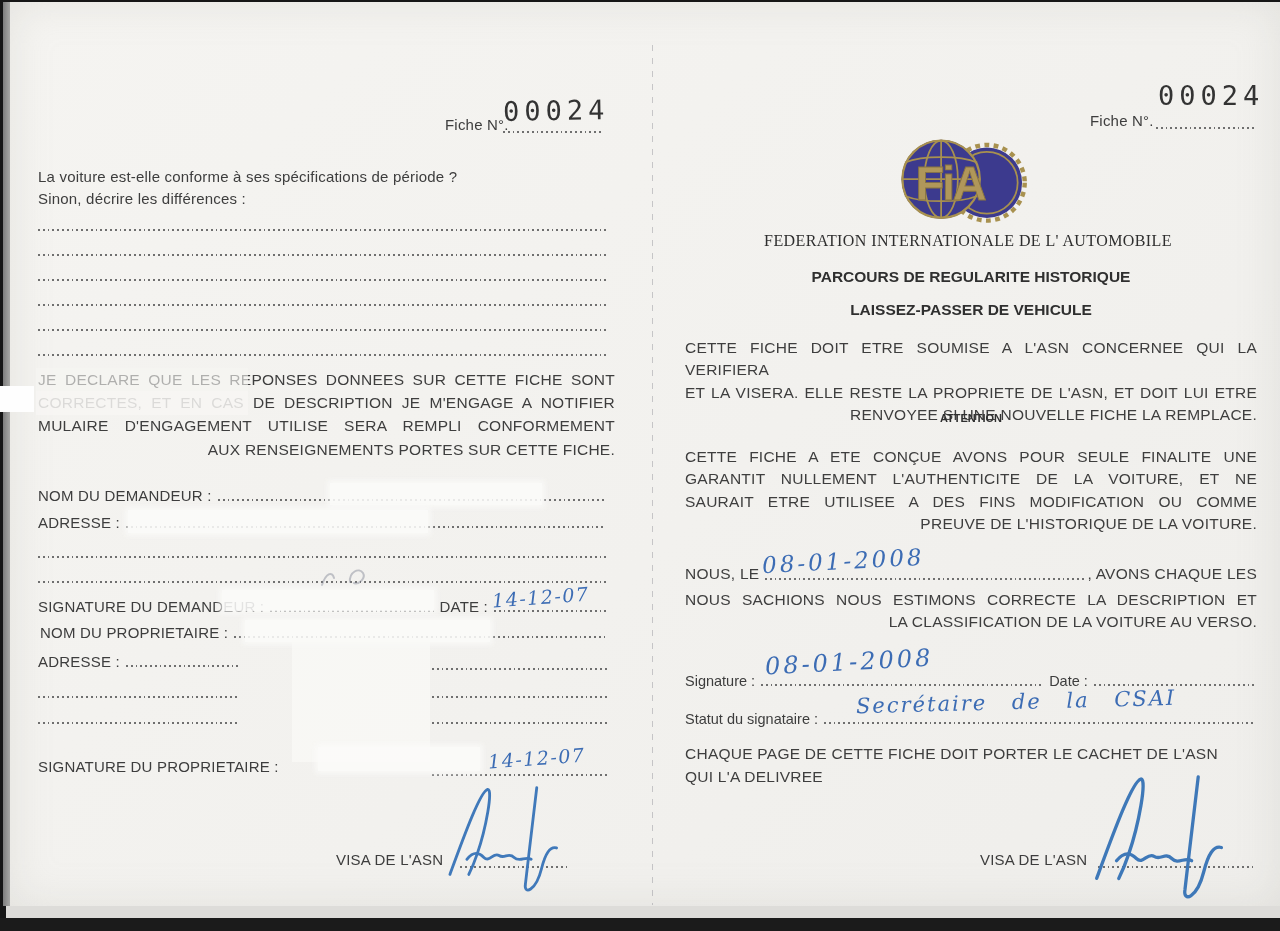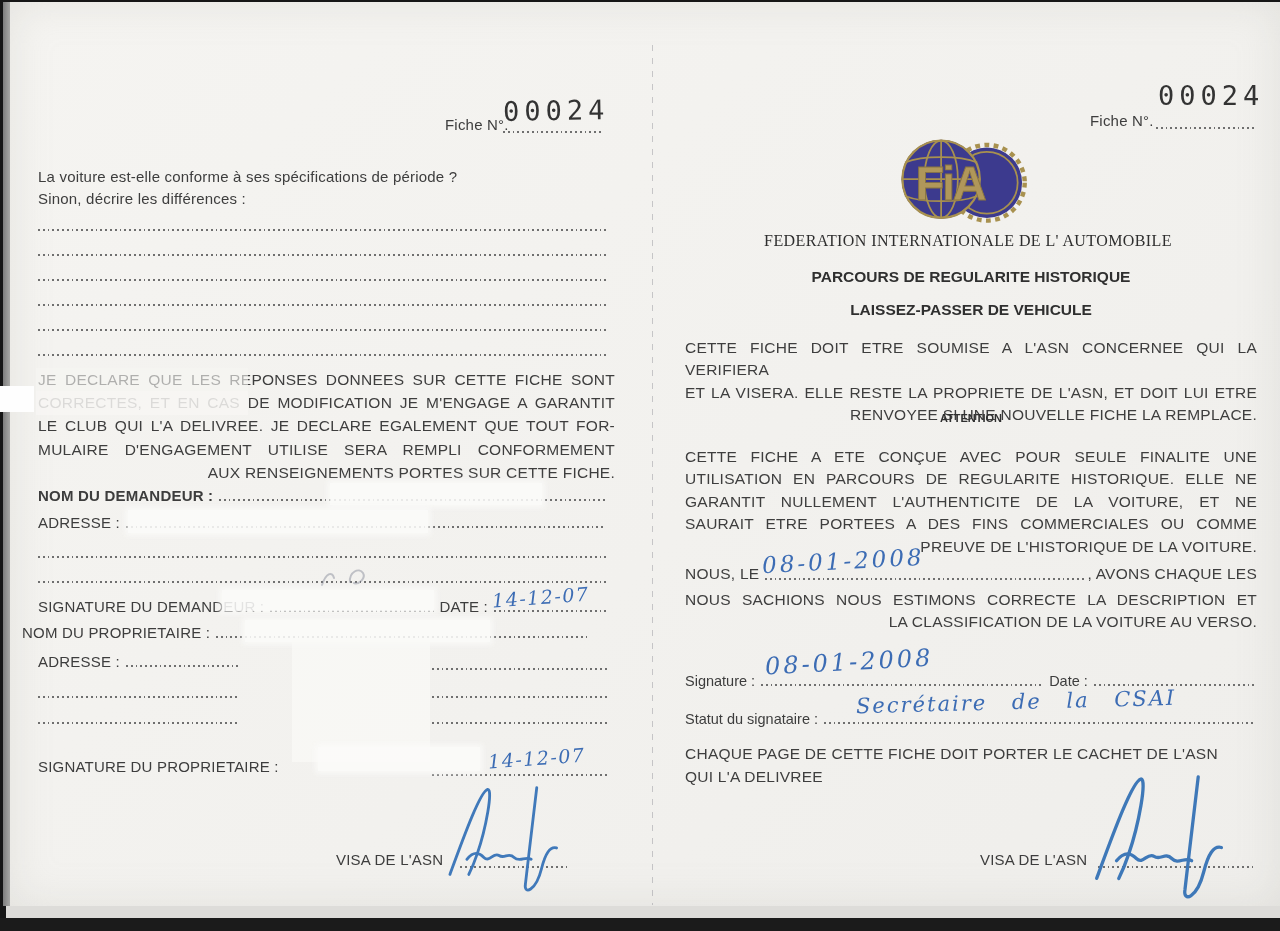--- a/index.html
+++ b/index.html
@@ -81,29 +81,28 @@
 
   <div class="dotline" style="left:38px;top:229px;width:570px;"></div>
   <div class="dotline" style="left:38px;top:254px;width:570px;"></div>
   <div class="dotline" style="left:38px;top:279px;width:570px;"></div>
   <div class="dotline" style="left:38px;top:304px;width:570px;"></div>
   <div class="dotline" style="left:38px;top:329px;width:570px;"></div>
   <div class="dotline" style="left:38px;top:354px;width:570px;"></div>
 
   <div class="abs txt-up para-left" style="left:38px;top:368px;width:577px;">
     <div class="jline">JE DECLARE QUE LES REPONSES DONNEES SUR CETTE FICHE SONT</div>
-    <div class="jline">CORRECTES, ET EN CAS DE MODIFICATION JE M'ENGAGE A GARANTIT</div>
-    <div class="jline">LE CLUB QUI L'A DELIVREE. JE DECLARE EGALEMENT QUE TOUT FOR-</div>
+    <div class="jline">CORRECTES, ET EN CAS DE DESCRIPTION JE M'ENGAGE A NOTIFIER</div>
     <div class="jline">MULAIRE D'ENGAGEMENT UTILISE SERA REMPLI CONFORMEMENT</div>
     <div class="jline-last">AUX RENSEIGNEMENTS PORTES SUR CETTE FICHE.</div>
   </div>
   <div class="ghost" style="left:36px;top:368px;width:212px;height:23px;"></div>
   <div class="ghost" style="left:36px;top:391px;width:212px;height:24px;background:rgba(247,246,243,.85);"></div>
 
-  <div class="row" style="left:38px;top:487px;width:570px;font-weight:bold;">
+  <div class="row" style="left:38px;top:487px;width:570px;">
     <span class="txt">NOM DU DEMANDEUR :</span>
     <span class="dotseg"></span>
   </div>
   <div class="redaction" style="left:330px;top:483px;width:212px;height:22px;"></div>
 
   <div class="row" style="left:38px;top:514px;width:570px;">
     <span class="txt">ADRESSE :</span>
     <span class="dotseg"></span>
   </div>
   <div class="redaction" style="left:128px;top:510px;width:300px;height:23px;"></div>
@@ -118,21 +117,21 @@
 
   <div class="row" style="left:38px;top:598px;width:570px;">
     <span class="txt">SIGNATURE DU DEMANDEUR :</span>
     <span class="dotseg"></span>
     <span class="txt" style="margin-left:4px;">DATE :</span>
     <span class="dotseg fixed" style="width:112px;"></span>
   </div>
   <div class="redaction" style="left:222px;top:590px;width:212px;height:21px;"></div>
   <span class="abs hw" style="left:492px;top:586px;font-size:19px;letter-spacing:1.5px;transform:rotate(-4deg);">14-12-07</span>
 
-  <div class="row" style="left:22px;top:624px;width:570px;">
+  <div class="row" style="left:40px;top:624px;width:570px;">
     <span class="txt">NOM DU PROPRIETAIRE :</span>
     <span class="dotseg"></span>
   </div>
   <div class="redaction" style="left:245px;top:620px;width:245px;height:22px;"></div>
 
   <div class="row" style="left:38px;top:653px;width:202px;">
     <span class="txt">ADRESSE :</span>
     <span class="dotseg"></span>
   </div>
   <div class="dotline" style="left:432px;top:668px;width:176px;"></div>
@@ -185,24 +184,23 @@
 
   <div class="abs txt-up para" style="left:685px;top:337px;width:572px;">
     <div class="jline">CETTE FICHE DOIT ETRE SOUMISE A L'ASN CONCERNEE QUI LA VERIFIERA</div>
     <div class="jline">ET LA VISERA. ELLE RESTE LA PROPRIETE DE L'ASN, ET DOIT LUI ETRE</div>
     <div class="jline-last">RENVOYEE SI UNE NOUVELLE FICHE LA REMPLACE.</div>
   </div>
 
   <div class="abs bold center" style="left:685px;top:412px;width:572px;font-size:11px;">ATTENTION</div>
 
   <div class="abs txt-up para" style="left:685px;top:446px;width:572px;">
-    <div class="jline">CETTE FICHE A ETE CONÇUE AVEC POUR SEULE FINALITE UNE</div>
-    <div class="jline">UTILISATION EN PARCOURS DE REGULARITE HISTORIQUE. ELLE NE</div>
+    <div class="jline">CETTE FICHE A ETE CONÇUE AVONS POUR SEULE FINALITE UNE</div>
     <div class="jline">GARANTIT NULLEMENT L'AUTHENTICITE DE LA VOITURE, ET NE</div>
-    <div class="jline">SAURAIT ETRE PORTEES A DES FINS COMMERCIALES OU COMME</div>
+    <div class="jline">SAURAIT ETRE UTILISEE A DES FINS MODIFICATION OU COMME</div>
     <div class="jline-last">PREUVE DE L'HISTORIQUE DE LA VOITURE.</div>
   </div>
 
   <div class="row" style="left:685px;top:565px;width:572px;">
     <span class="txt-up">NOUS, LE</span>
     <span class="dotseg"></span>
     <span class="txt-up">, AVONS CHAQUE LES</span>
   </div>
   <span class="abs hw" style="left:762px;top:548px;font-size:23px;letter-spacing:3px;word-spacing:6px;transform:rotate(-3deg);">08-01-2008</span>
 

